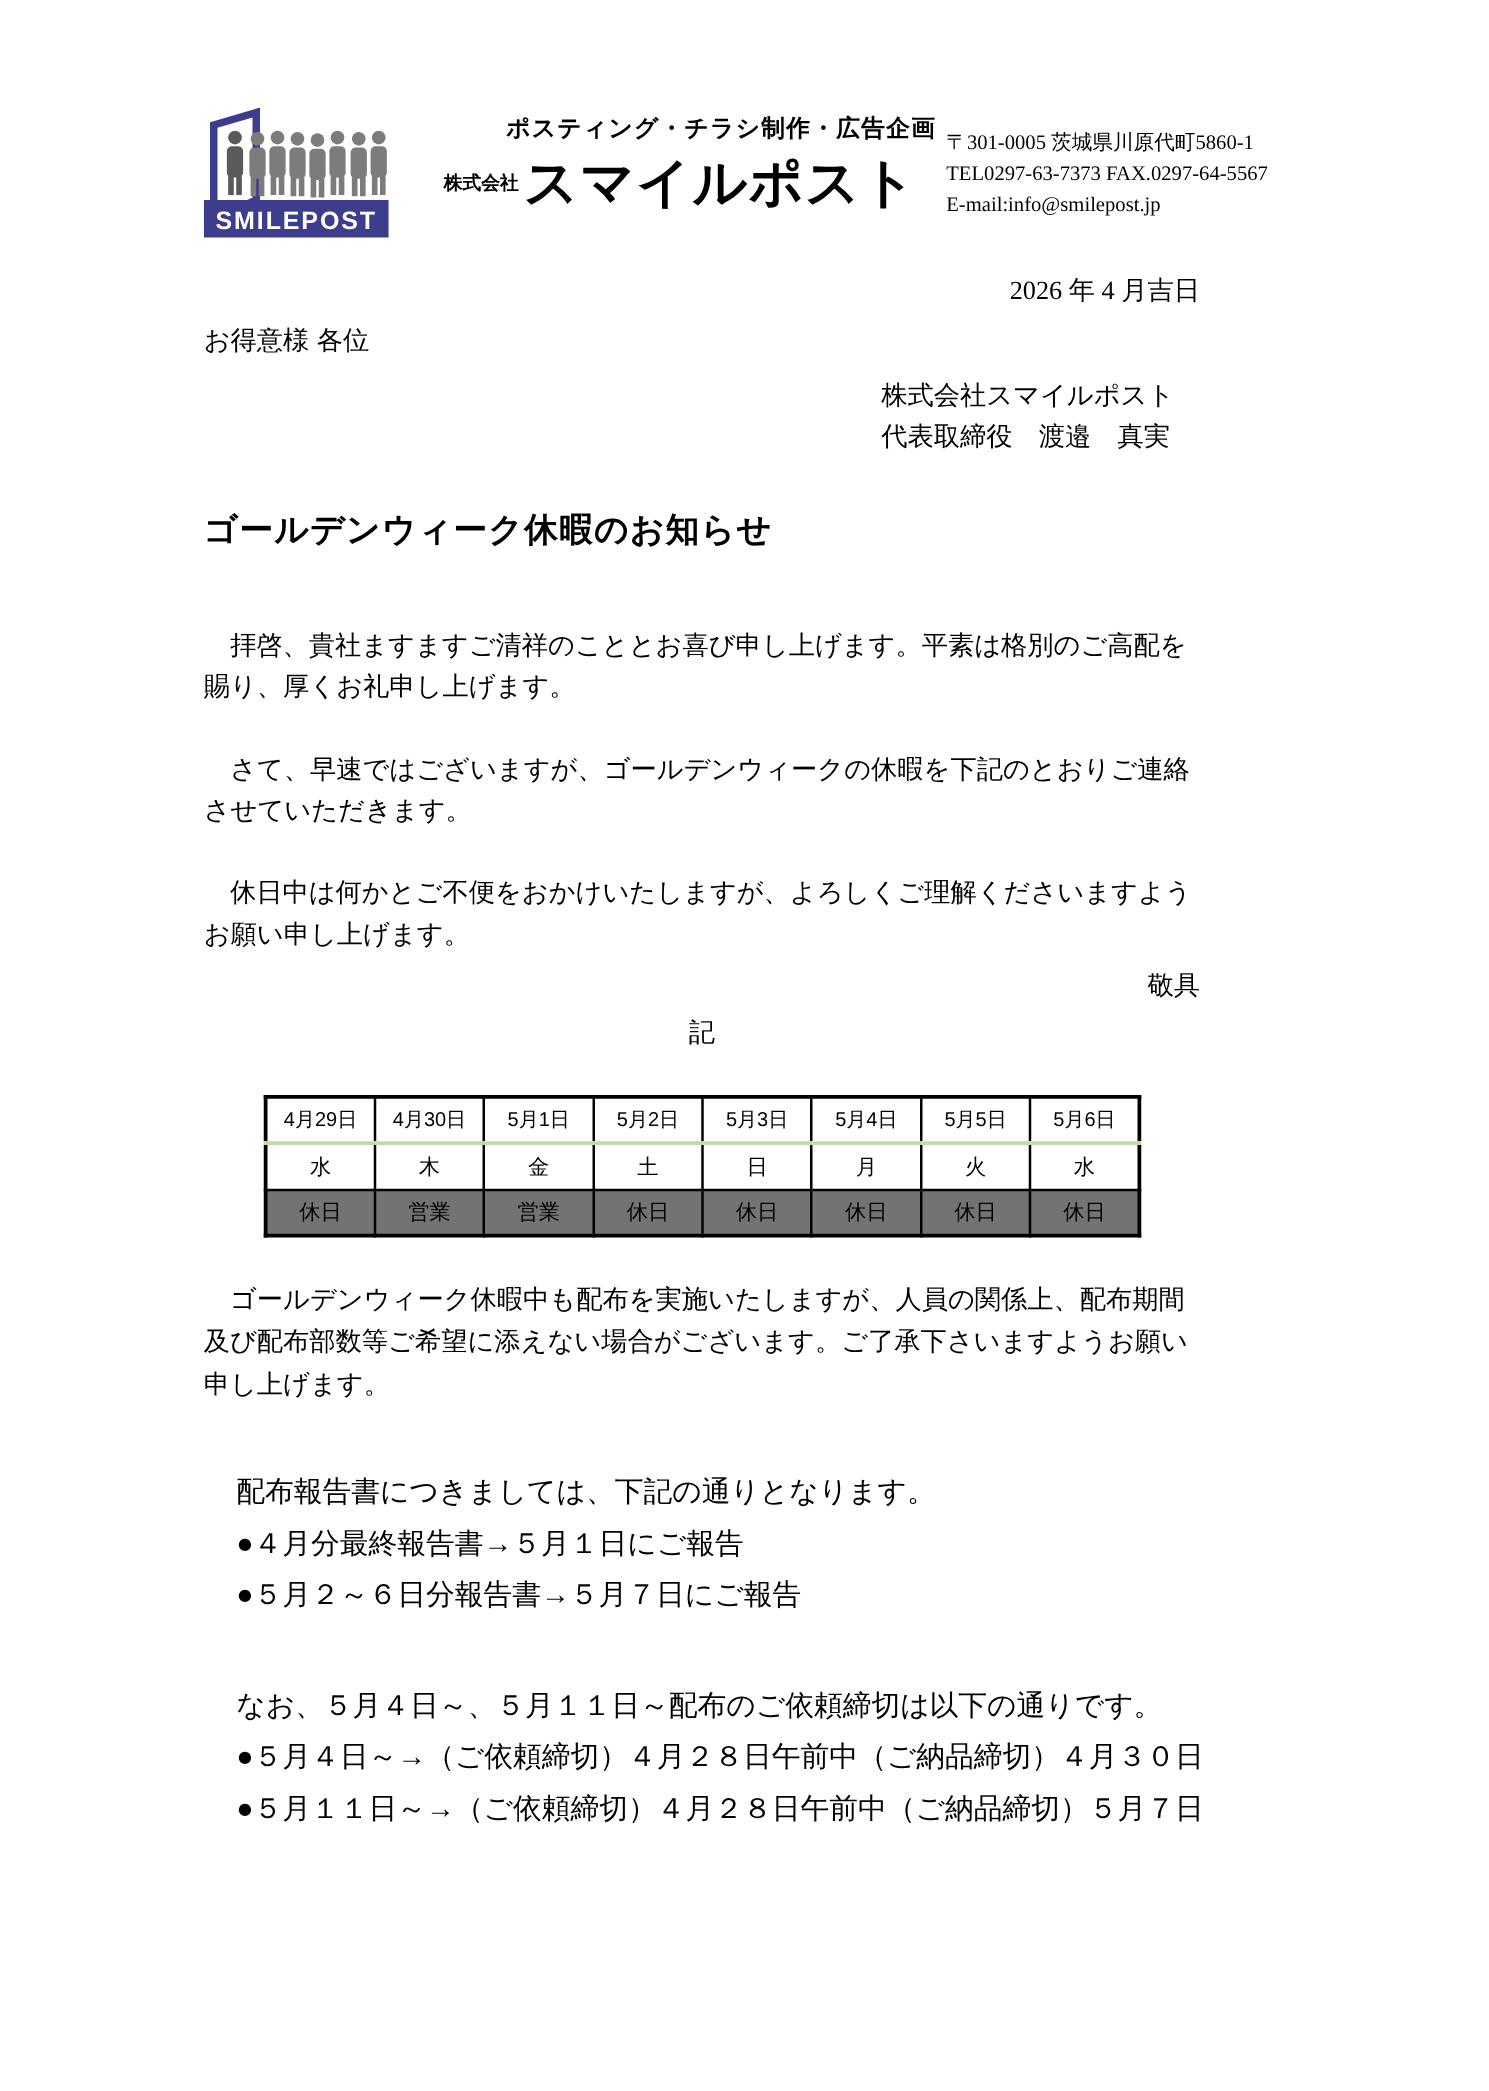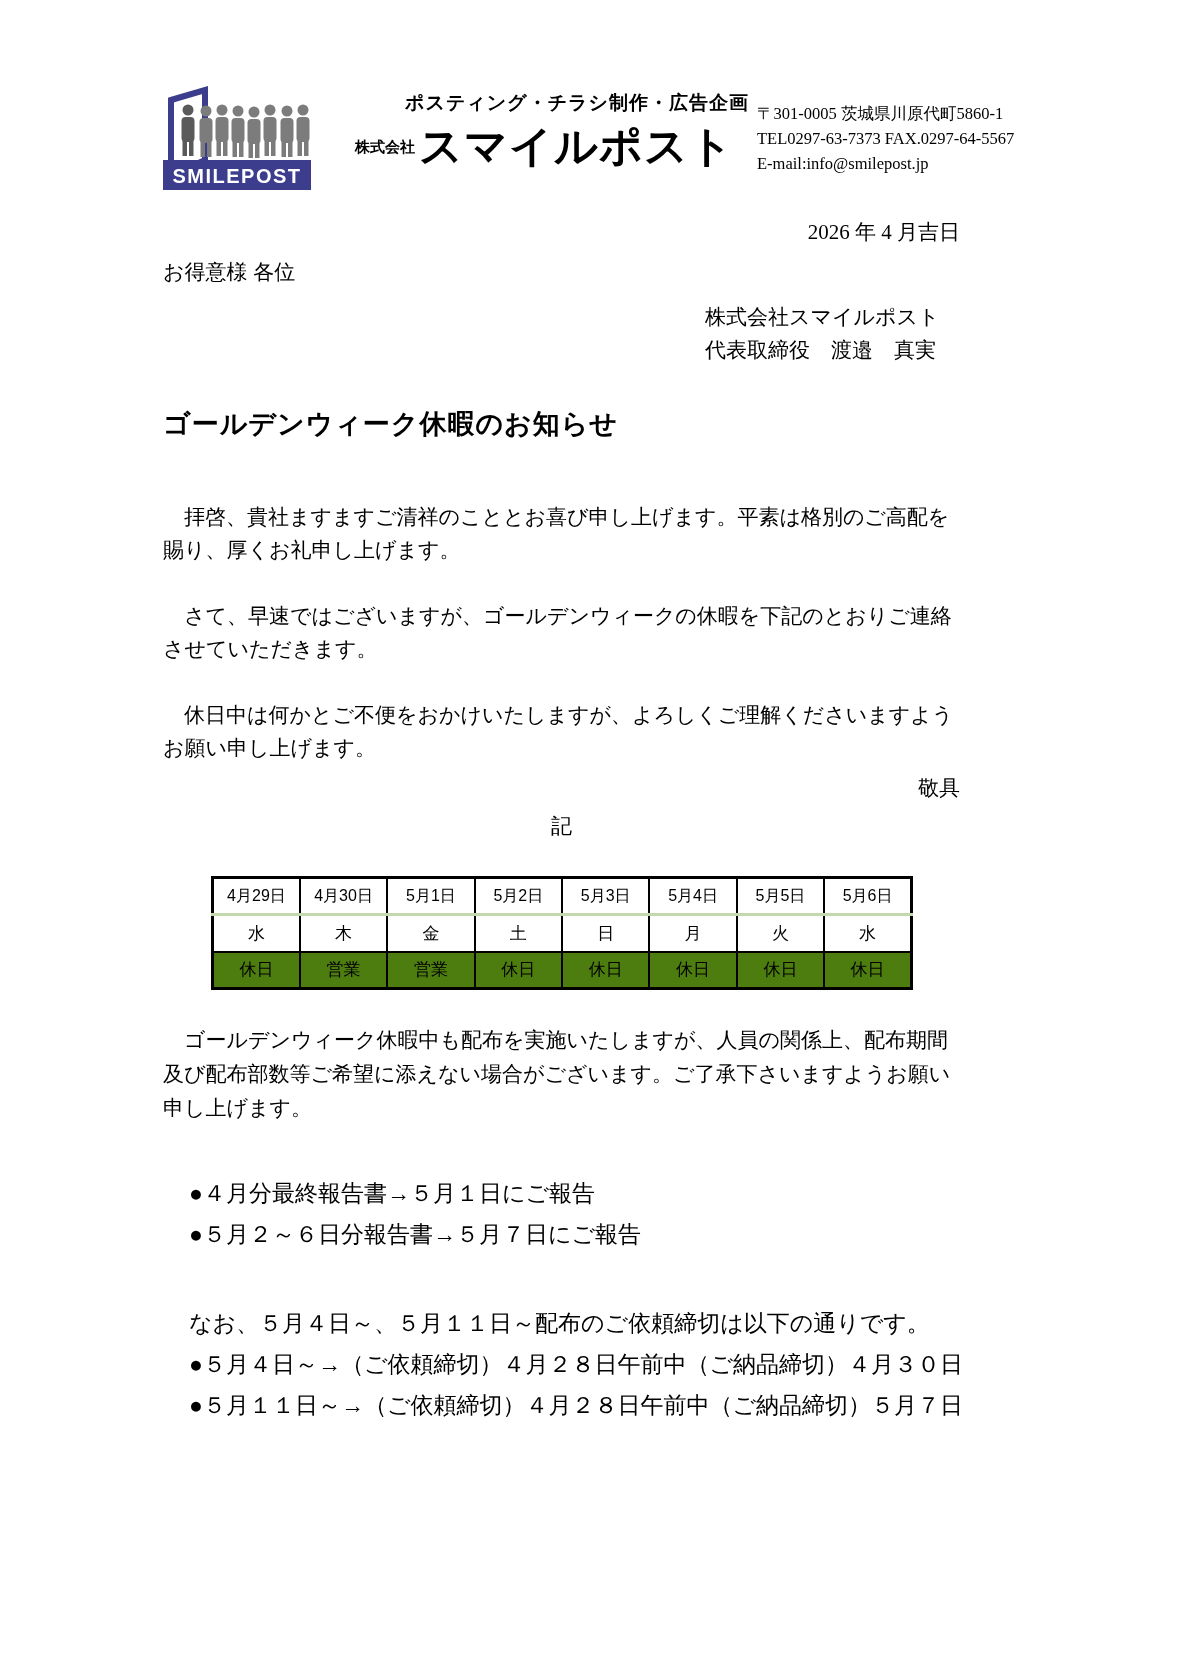--- a/index.html
+++ b/index.html
@@ -50,21 +50,21 @@
   }
   table.schedule td {
     border: 2px solid #000;
     text-align: center;
     vertical-align: middle;
     font-size: 17px;
     height: 37px;
     padding: 0;
   }
   table.schedule tr.row-dates td { font-size: 16px; border-bottom: 3px solid #c3d9ab; }
-  table.schedule tr.row-status td { background: #4d7c0f; }
+  table.schedule tr.row-status td { background: #737373; }
 
   
   .para-after-table { font-size: 21px; line-height: 34px; margin-top: 33px; }
   .note-section { margin-top: 48px; padding-left: 26px; font-size: 23px; line-height: 41px; }
   .note-section .note-item { white-space: nowrap; }
 </style>
 </head>
 <body>
 
 <div class="page">
@@ -167,20 +167,21 @@
           <td>休日</td>
           <td>休日</td>
           <td>休日</td>
         </tr>
       </tbody>
     </table>
 
     <div class="para-after-table">　ゴールデンウィーク休暇中も配布を実施いたしますが、人員の関係上、配布期間及び配布部数等ご希望に添えない場合がございます。ご了承下さいますようお願い申し上げます。</div>
 
     <div class="note-section">
+      <div>配布報告書につきましては、下記の通りとなります。</div>
       <div class="note-item">●４月分最終報告書→５月１日にご報告</div>
       <div class="note-item">●５月２～６日分報告書→５月７日にご報告</div>
     </div>
 
     <div class="note-section">
       <div>なお、５月４日～、５月１１日～配布のご依頼締切は以下の通りです。</div>
       <div class="note-item">●５月４日～→（ご依頼締切）４月２８日午前中（ご納品締切）４月３０日</div>
       <div class="note-item">●５月１１日～→（ご依頼締切）４月２８日午前中（ご納品締切）５月７日</div>
     </div>
 

